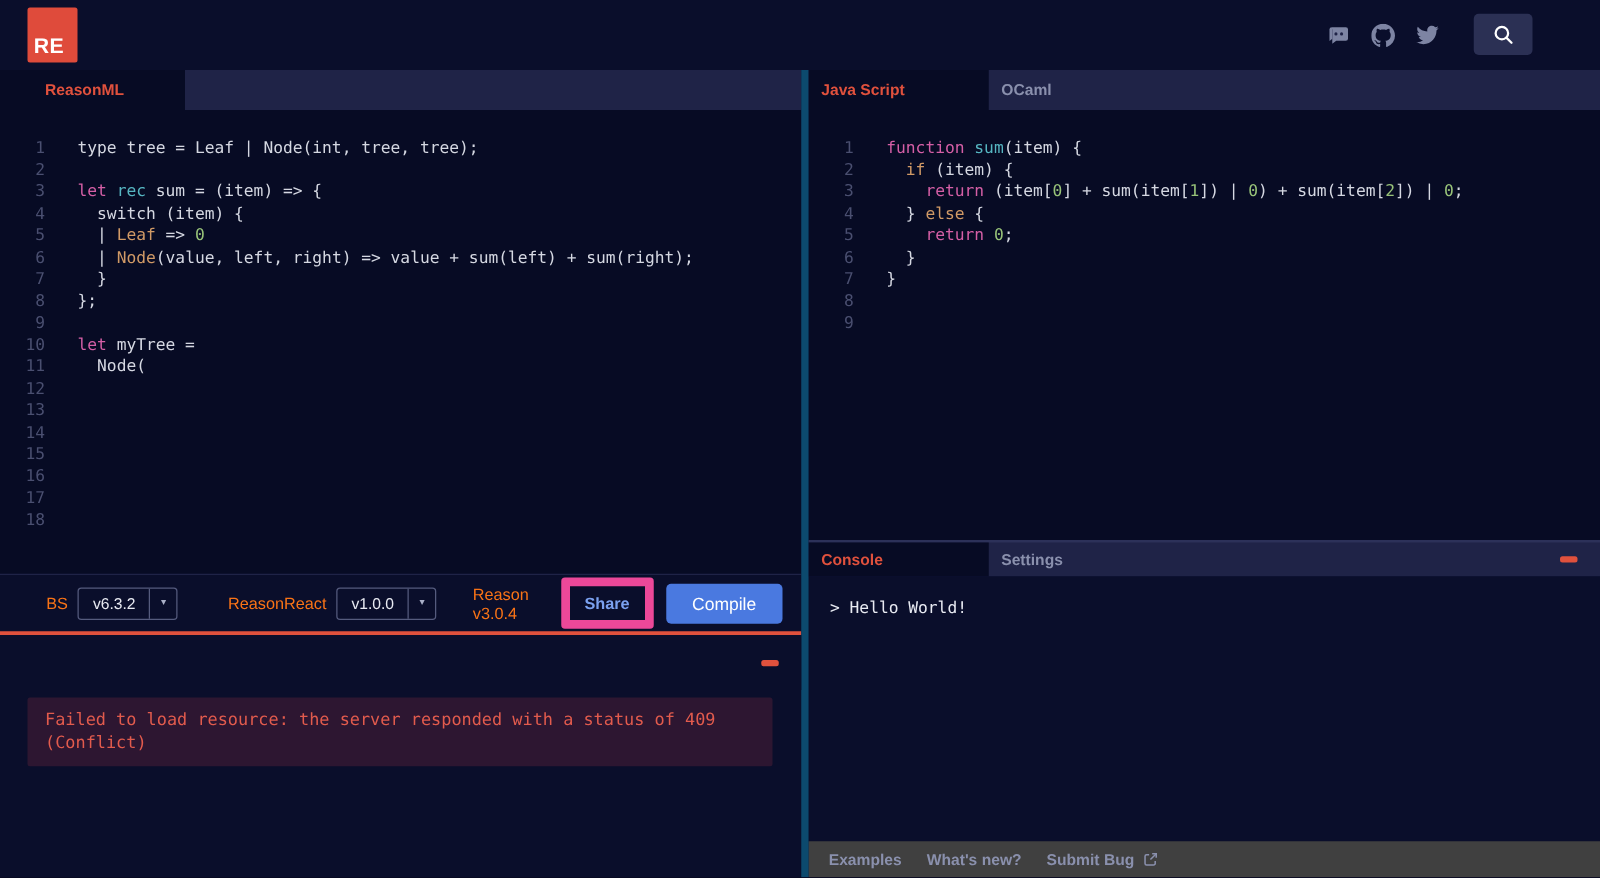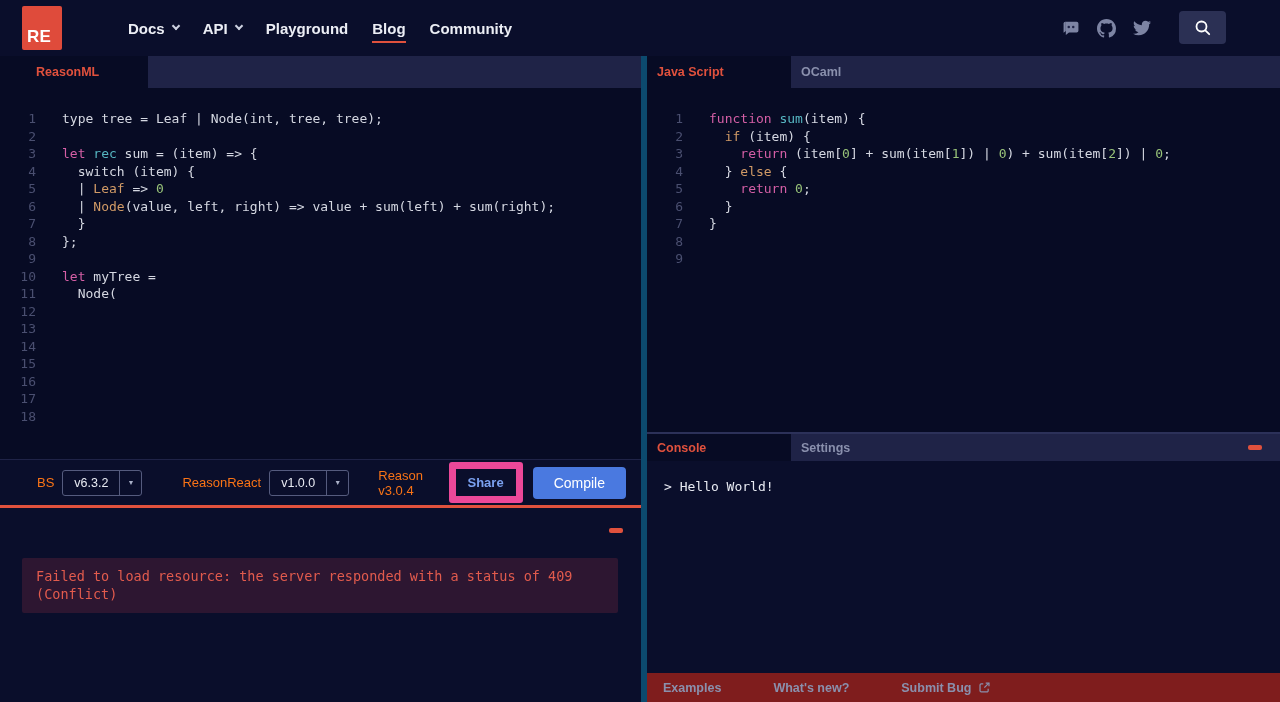--- a/index.html
+++ b/index.html
@@ -97,51 +97,32 @@
   
   .console-bar { height:29px; flex:none; background:#1f2347; border-top:2px solid #2c3159; position:relative; display:flex; }
   .console-bar .tab { font-size:12.5px; }
   .console-bar .minus { top:11px; }
   .console-content {
     flex:1; background:#0a0e2b; padding:18px 0 0 17px;
     font-family:"DejaVu Sans Mono","Liberation Mono",monospace; font-size:13px; color:#e8eaf2;
   }
   
   .footer {
-    height:29px; flex:none; background:#7f1d1d; display:flex; align-items:center;
-    padding-left:16px; gap:52px; color:#8a90ad; font-size:12.5px; font-weight:bold;
+    height:29px; flex:none; background:#404040; display:flex; align-items:center;
+    padding-left:16px; gap:20px; color:#8a90ad; font-size:12.5px; font-weight:bold;
   }
   .footer .flink { cursor:pointer; display:flex; align-items:center; gap:7px; }
 </style>
 </head>
 <body>
 
 <div class="app">
 
   <div class="navbar">
     <div class="logo">RE</div>
-    <div class="nav-links">
-      <div class="nav-item">
-        <span>Docs</span>
-        <span class="chev"></span>
-      </div>
-      <div class="nav-item">
-        <span>API</span>
-        <span class="chev"></span>
-      </div>
-      <div class="nav-item">
-        <span>Playground</span>
-      </div>
-      <div class="nav-item active">
-        <span>Blog</span>
-      </div>
-      <div class="nav-item">
-        <span>Community</span>
-      </div>
-    </div>
     <div class="social">
       <span>
         <svg width="18" height="18" viewBox="0 0 16 16">
             <path fill="#7d84a3" d="M3 2.5h10a1.6 1.6 0 0 1 1.6 1.6v6.3A1.6 1.6 0 0 1 13 12H6.2L3.4 14.2V12 4.1A1.6 1.6 0 0 1 3 2.5z"></path>
             <path fill="#7d84a3" d="M3 2.5A1.6 1.6 0 0 0 1.4 4.1v8.1l2-1.6V4.1z"></path>
             <circle fill="#1f2347" cx="6" cy="7.2" r="1.1"></circle>
             <circle fill="#1f2347" cx="10" cy="7.2" r="1.1"></circle>
           </svg>
       </span>
       <span>

